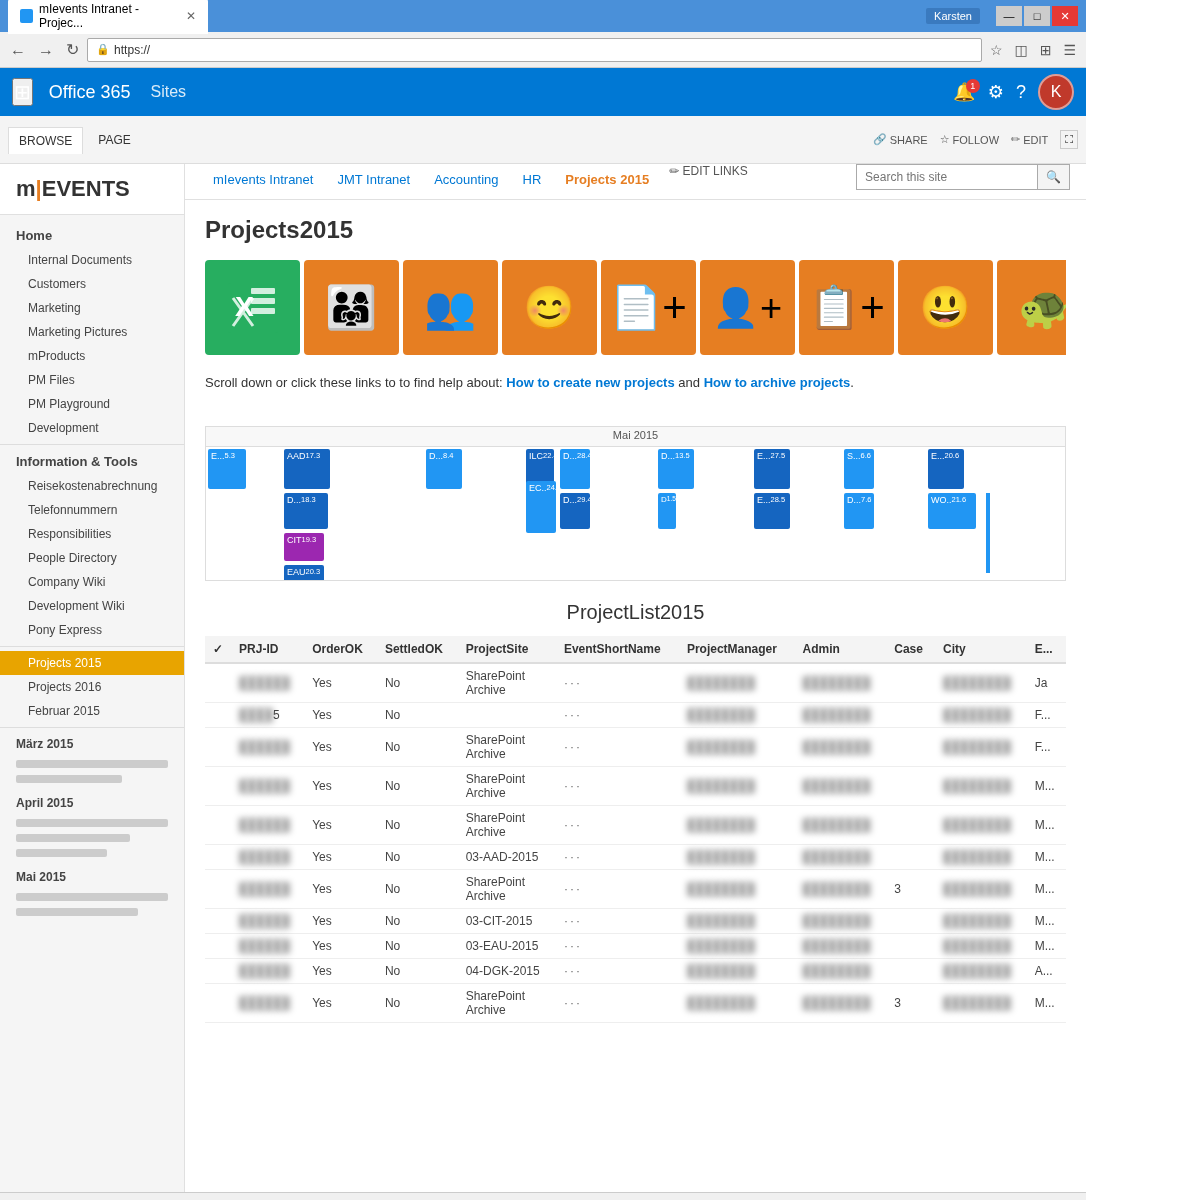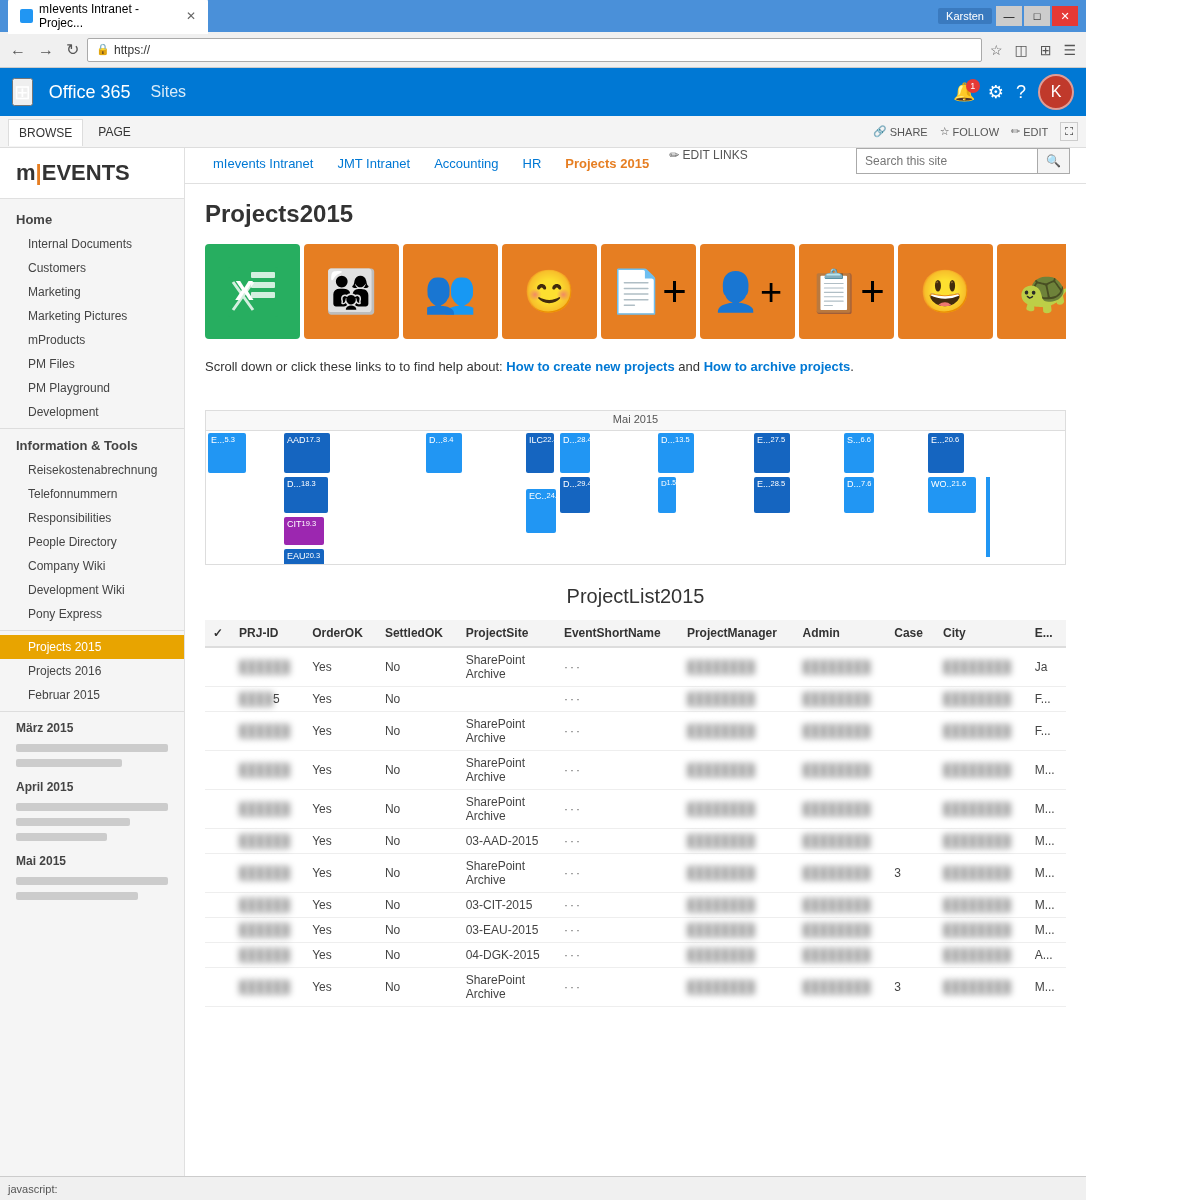--- a/index.html
+++ b/index.html
@@ -73,21 +73,21 @@
     .o365-sites { color: rgba(255,255,255,0.85); font-size: 16px; font-weight: 300; margin-left: 4px; }
     .o365-right { margin-left: auto; display: flex; align-items: center; gap: 12px; }
     .o365-icon-btn { color: #fff; background: none; border: none; cursor: pointer; font-size: 18px; position: relative; }
     .o365-badge { position: absolute; top: -2px; right: -4px; background: #e53935; color: #fff; border-radius: 50%; width: 14px; height: 14px; font-size: 9px; display: flex; align-items: center; justify-content: center; }
     .o365-avatar { width: 36px; height: 36px; border-radius: 50%; background: #c0392b; border: 2px solid rgba(255,255,255,0.5); overflow: hidden; display: flex; align-items: center; justify-content: center; color: #fff; font-size: 16px; }
 
     
     .sp-ribbon {
       background: #f4f4f4;
       border-bottom: 1px solid #ddd;
-      height: 32px;
+      height: 48px;
       display: flex;
       align-items: center;
       padding: 0 8px;
       gap: 4px;
     }
     .ribbon-tab {
       padding: 6px 10px;
       font-size: 12px;
       cursor: pointer;
       color: #333;
@@ -279,21 +279,21 @@
   </style>
 </head>
 <body>
 
 <div class="browser-titlebar">
   <div class="browser-tab">
     <div class="browser-tab-icon"></div>
     <span>mIevents Intranet - Projec...</span>
     <span class="browser-tab-close">✕</span>
   </div>
-  <div style="display:flex;align-items:center;gap:4px;margin-left:auto;">
+  <div style="display:flex;align-items:center;gap:16px;margin-left:auto;">
     <span class="browser-user">Karsten</span>
     <div class="browser-win-controls">
       <button class="browser-win-btn btn-min">—</button>
       <button class="browser-win-btn btn-max">□</button>
       <button class="browser-win-btn btn-close">✕</button>
     </div>
   </div>
 </div>
 
 <div class="browser-toolbar">
@@ -461,21 +461,21 @@
           <div class="gantt-bar" style="background:#2196f3;left:2px;top:2px;width:38px;height:40px;">E...<br><small>5.3</small></div>
           <div class="gantt-bar" style="background:#1565c0;left:78px;top:2px;width:46px;height:40px;">AAD<br><small>17.3</small></div>
           <div class="gantt-bar" style="background:#2196f3;left:220px;top:2px;width:36px;height:40px;">D...<br><small>8.4</small></div>
           <div class="gantt-bar" style="background:#1565c0;left:320px;top:2px;width:28px;height:40px;">ILC<br><small>22.4</small></div>
           <div class="gantt-bar" style="background:#2196f3;left:354px;top:2px;width:30px;height:40px;">D...<br><small>28.4</small></div>
           <div class="gantt-bar" style="background:#2196f3;left:452px;top:2px;width:36px;height:40px;">D...<br><small>13.5</small></div>
           <div class="gantt-bar" style="background:#1565c0;left:548px;top:2px;width:36px;height:40px;">E...<br><small>27.5</small></div>
           <div class="gantt-bar" style="background:#2196f3;left:638px;top:2px;width:30px;height:40px;">S...<br><small>6.6</small></div>
           <div class="gantt-bar" style="background:#1565c0;left:722px;top:2px;width:36px;height:40px;">E...<br><small>20.6</small></div>
           <div class="gantt-bar" style="background:#1565c0;left:78px;top:46px;width:44px;height:36px;">D...<br><small>18.3</small></div>
-          <div class="gantt-bar" style="background:#2196f3;left:320px;top:58px;width:30px;height:44px;">EC..<br><small>24.4</small></div>
+          <div class="gantt-bar" style="background:#2196f3;left:320px;top:34px;width:30px;height:52px;">EC..<br><small>24.4</small></div>
           <div class="gantt-bar" style="background:#1565c0;left:354px;top:46px;width:30px;height:36px;">D...<br><small>29.4</small></div>
           <div class="gantt-bar" style="background:#2196f3;left:452px;top:46px;width:18px;height:36px;font-size:8px;">D<br><small>1.5</small></div>
           <div class="gantt-bar" style="background:#1565c0;left:548px;top:46px;width:36px;height:36px;">E...<br><small>28.5</small></div>
           <div class="gantt-bar" style="background:#2196f3;left:638px;top:46px;width:30px;height:36px;">D...<br><small>7.6</small></div>
           <div class="gantt-bar" style="background:#2196f3;left:722px;top:46px;width:48px;height:36px;">WO..<br><small>21.6</small></div>
 
           <div style="position:absolute;left:780px;top:46px;width:4px;height:80px;background:#2196f3;"></div>
           <div class="gantt-bar" style="background:#9c27b0;left:78px;top:86px;width:40px;height:28px;">CIT<br><small>19.3</small></div>
           <div class="gantt-bar" style="background:#1565c0;left:78px;top:118px;width:40px;height:28px;">EAU<br><small>20.3</small></div>
         </div>

